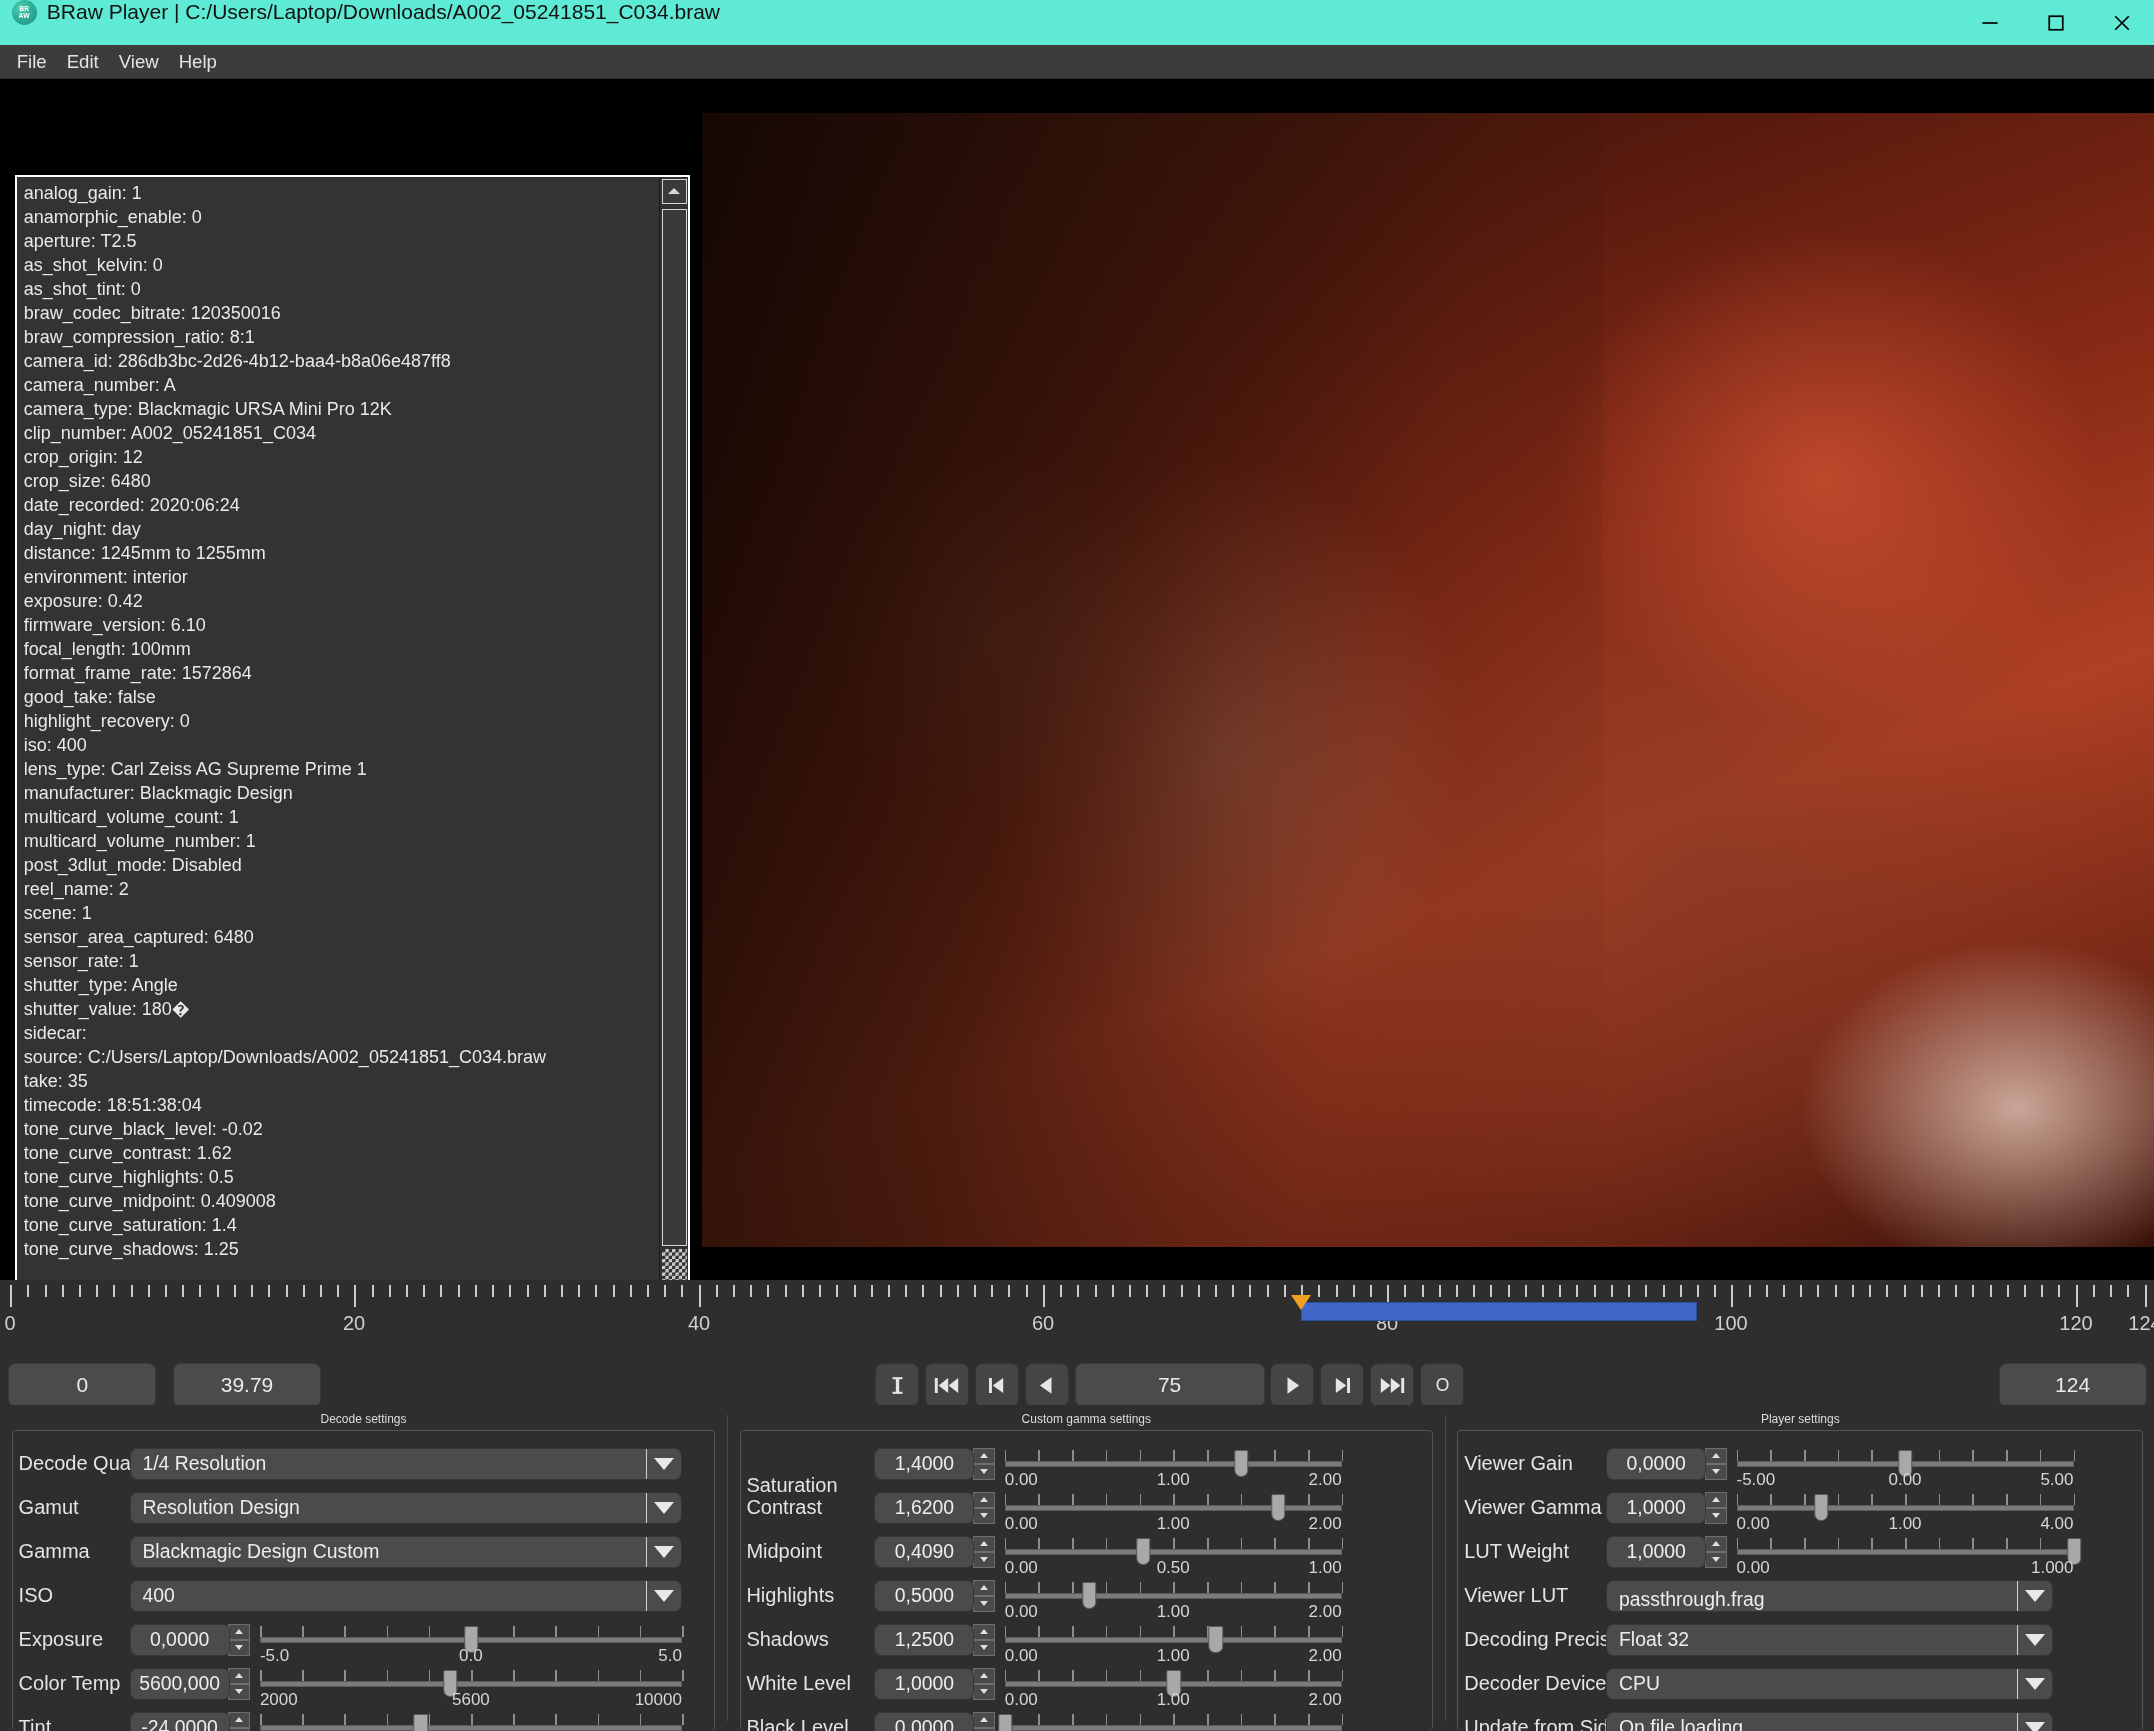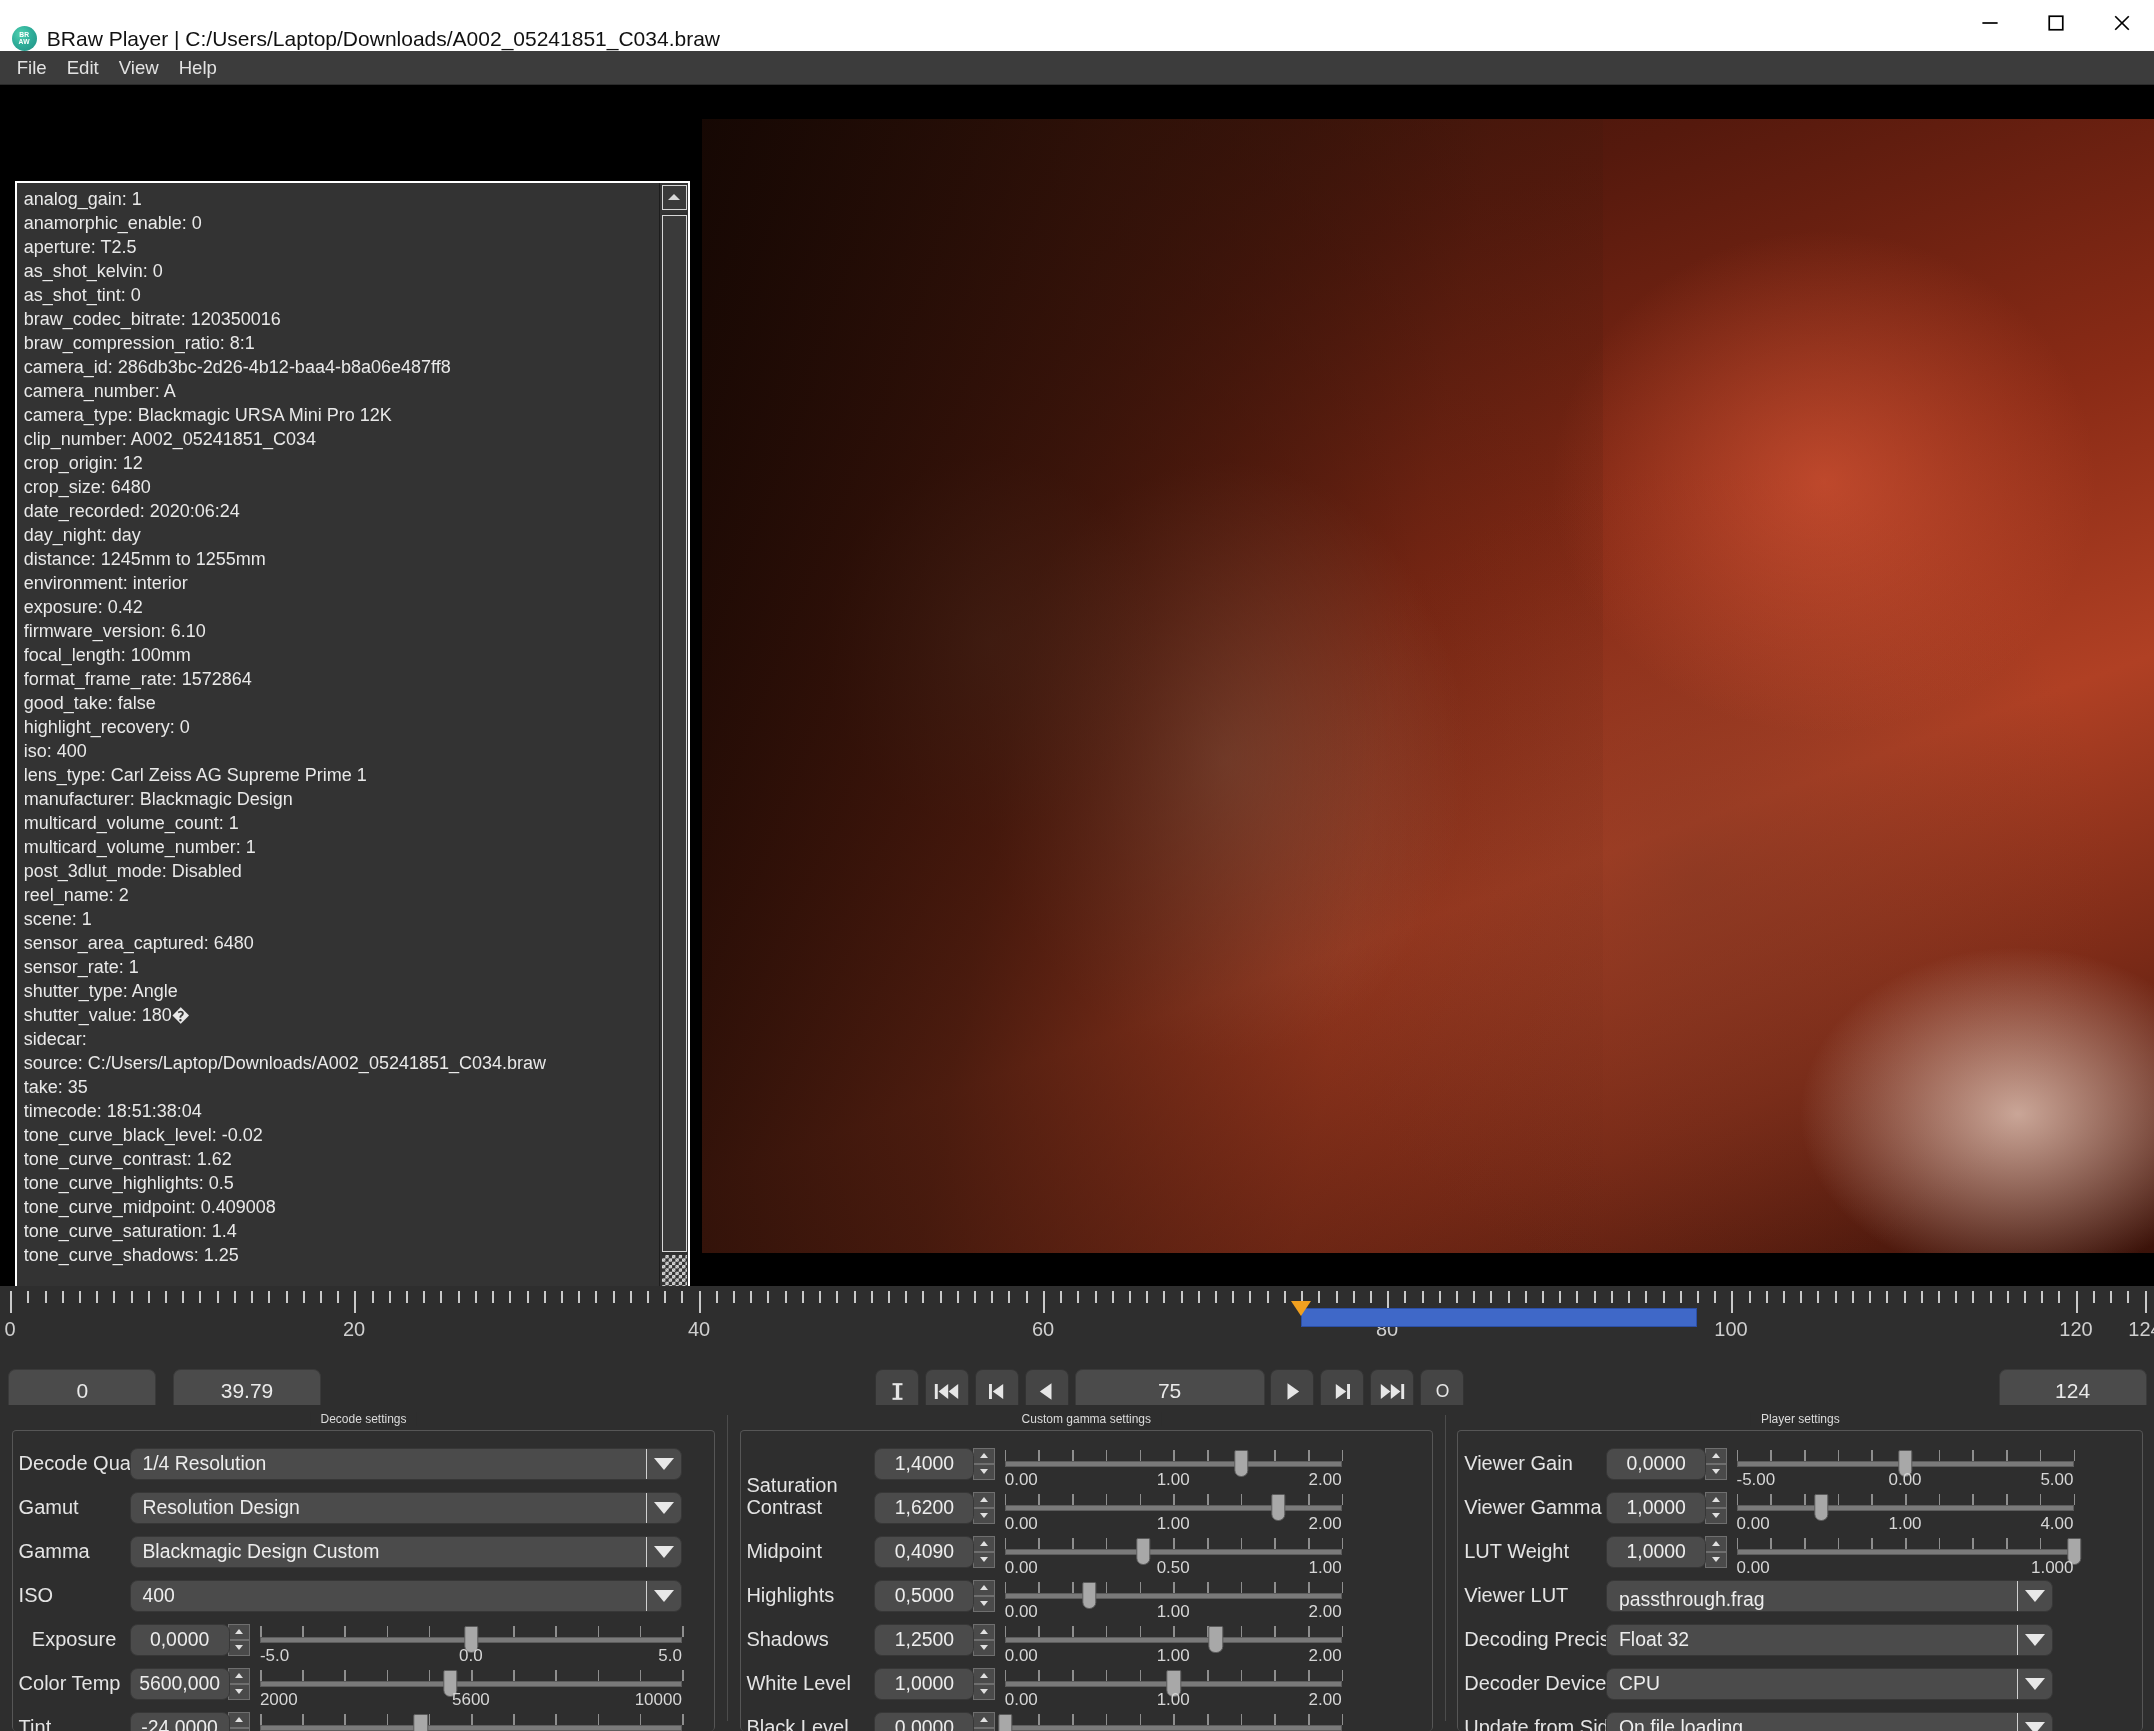--- a/index.html
+++ b/index.html
@@ -6,22 +6,22 @@
   html,body { width:2155px; height:1731px; overflow:hidden; }
   body {
     font-family: "Liberation Sans", sans-serif;
     background:#2e2e2e;
     color:#e8e8e8;
     font-size:18.6px;
   }
 
   
   .titlebar{
-    height:51px; background:#ffffff; color:#000;
-    display:flex; align-items:flex-end; position:relative;
+    height:45px; background:#5eead4; color:#000;
+    display:flex; align-items:flex-start; position:relative;
   }
   .tb-logo{
     width:25px;height:25px;border-radius:50%;
     margin-left:11.8px;margin-right:10px;
     background:radial-gradient(circle at 35% 32%, #4fd2b0 0%, #2fae9a 45%, #1f8f84 100%);
     display:flex;flex-direction:column;align-items:center;justify-content:center;
     color:#fff;font-size:6.7px;line-height:6.7px;font-weight:bold;letter-spacing:0.3px;
     flex:0 0 auto;
   }
   .tb-title{ font-size:21px; color:#111; white-space:nowrap; }
@@ -533,21 +533,21 @@
         <div class="row">
           <div class="row-label" style="width: 111px;">ISO</div>
           <div class="combo" style="width: 552px;">
             <span>400</span>
             <div class="arrowbox">
               <div class="carat"></div>
             </div>
           </div>
         </div>
         <div class="row">
-          <div class="row-label" style="width: 111px; text-align: center;">Exposure</div>
+          <div class="row-label" style="width: 111px;">Exposure</div>
           <div style="display: flex; align-items: center;">
             <div class="spin">0,0000</div>
             <div class="spinbtns">
               <div class="spinb">
                 <div class="spin-tri-u"></div>
               </div>
               <div class="spinb">
                 <div class="spin-tri-d"></div>
               </div>
             </div>

